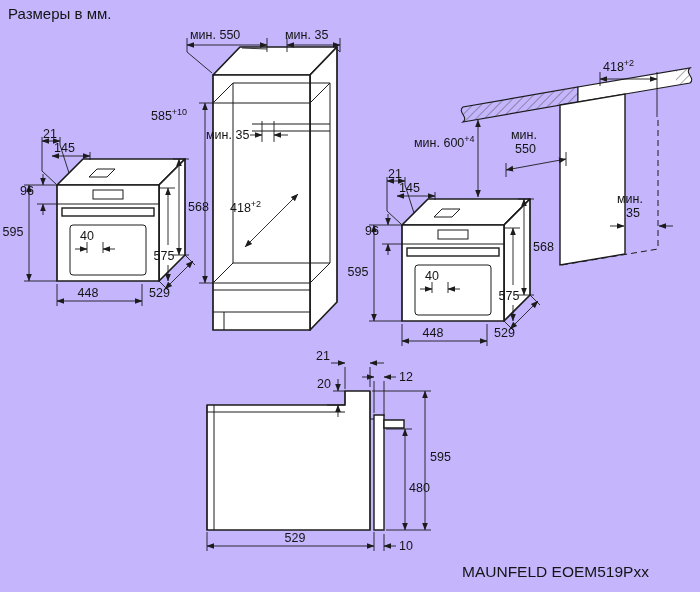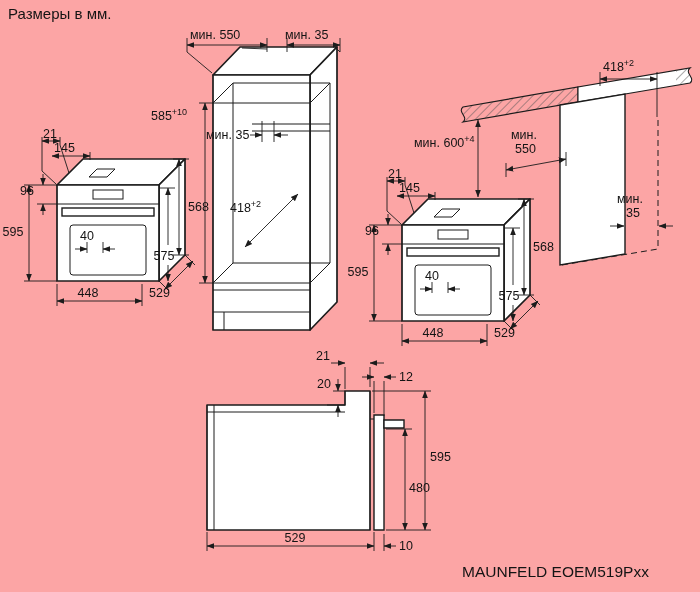--- a/index.html
+++ b/index.html
@@ -1,16 +1,16 @@
 <!DOCTYPE html>
 <html><head>
 <meta charset="utf-8">
 <style>
   html,body{margin:0;padding:0;background:#fff;}
-  .page{position:relative;width:700px;height:592px;background:#fca5a5;overflow:hidden;
+  .page{position:relative;width:700px;height:592px;background:#c4b5fd;overflow:hidden;
         font-family:"Liberation Sans",sans-serif;}
   svg{display:block}
   svg text{font:12.5px "Liberation Sans",sans-serif;fill:#141414;}
   .sup{font-size:9px;}
   .ttl{font-size:15px;}
   .mdl{font-size:15.5px;}
   .bf{fill:#ffffff;stroke:#1c1c1c;stroke-width:1.7;stroke-linejoin:round;}
   .bm{fill:#ffffff;stroke:#1c1c1c;stroke-width:1.4;}
   .t{fill:none;stroke:#1c1c1c;stroke-width:1;}
   .tf{fill:#ffffff;stroke:#1c1c1c;stroke-width:1.1;}

